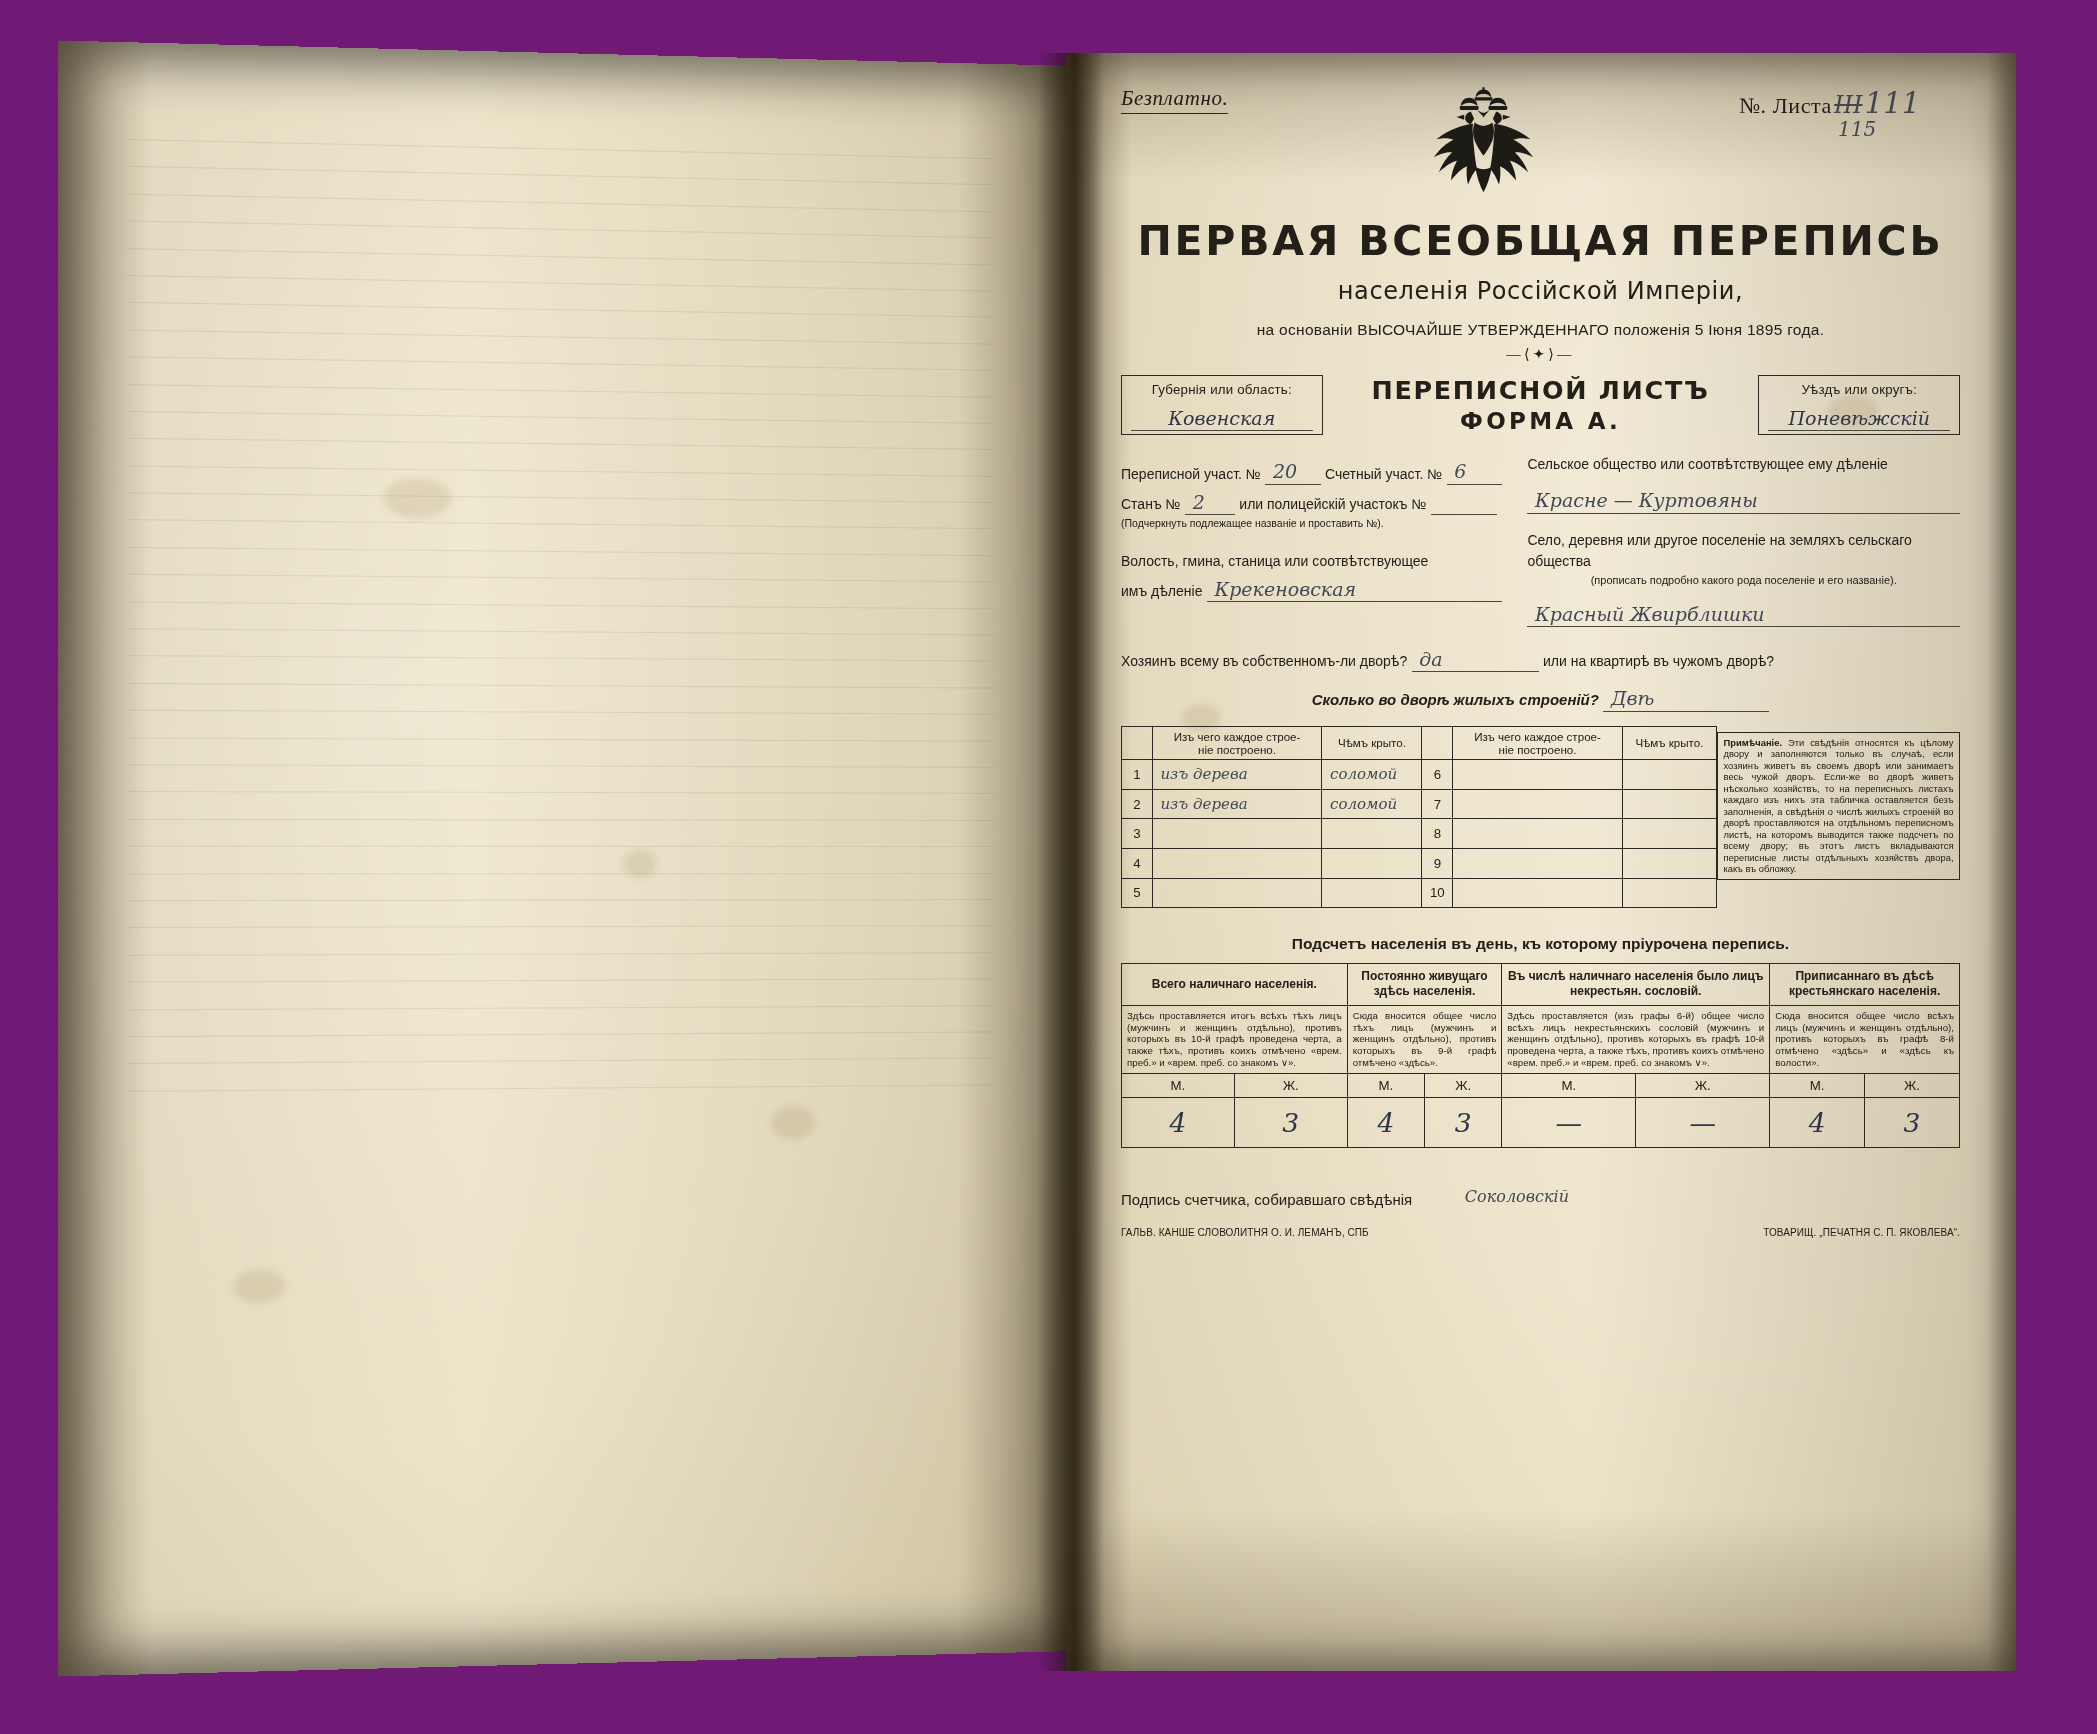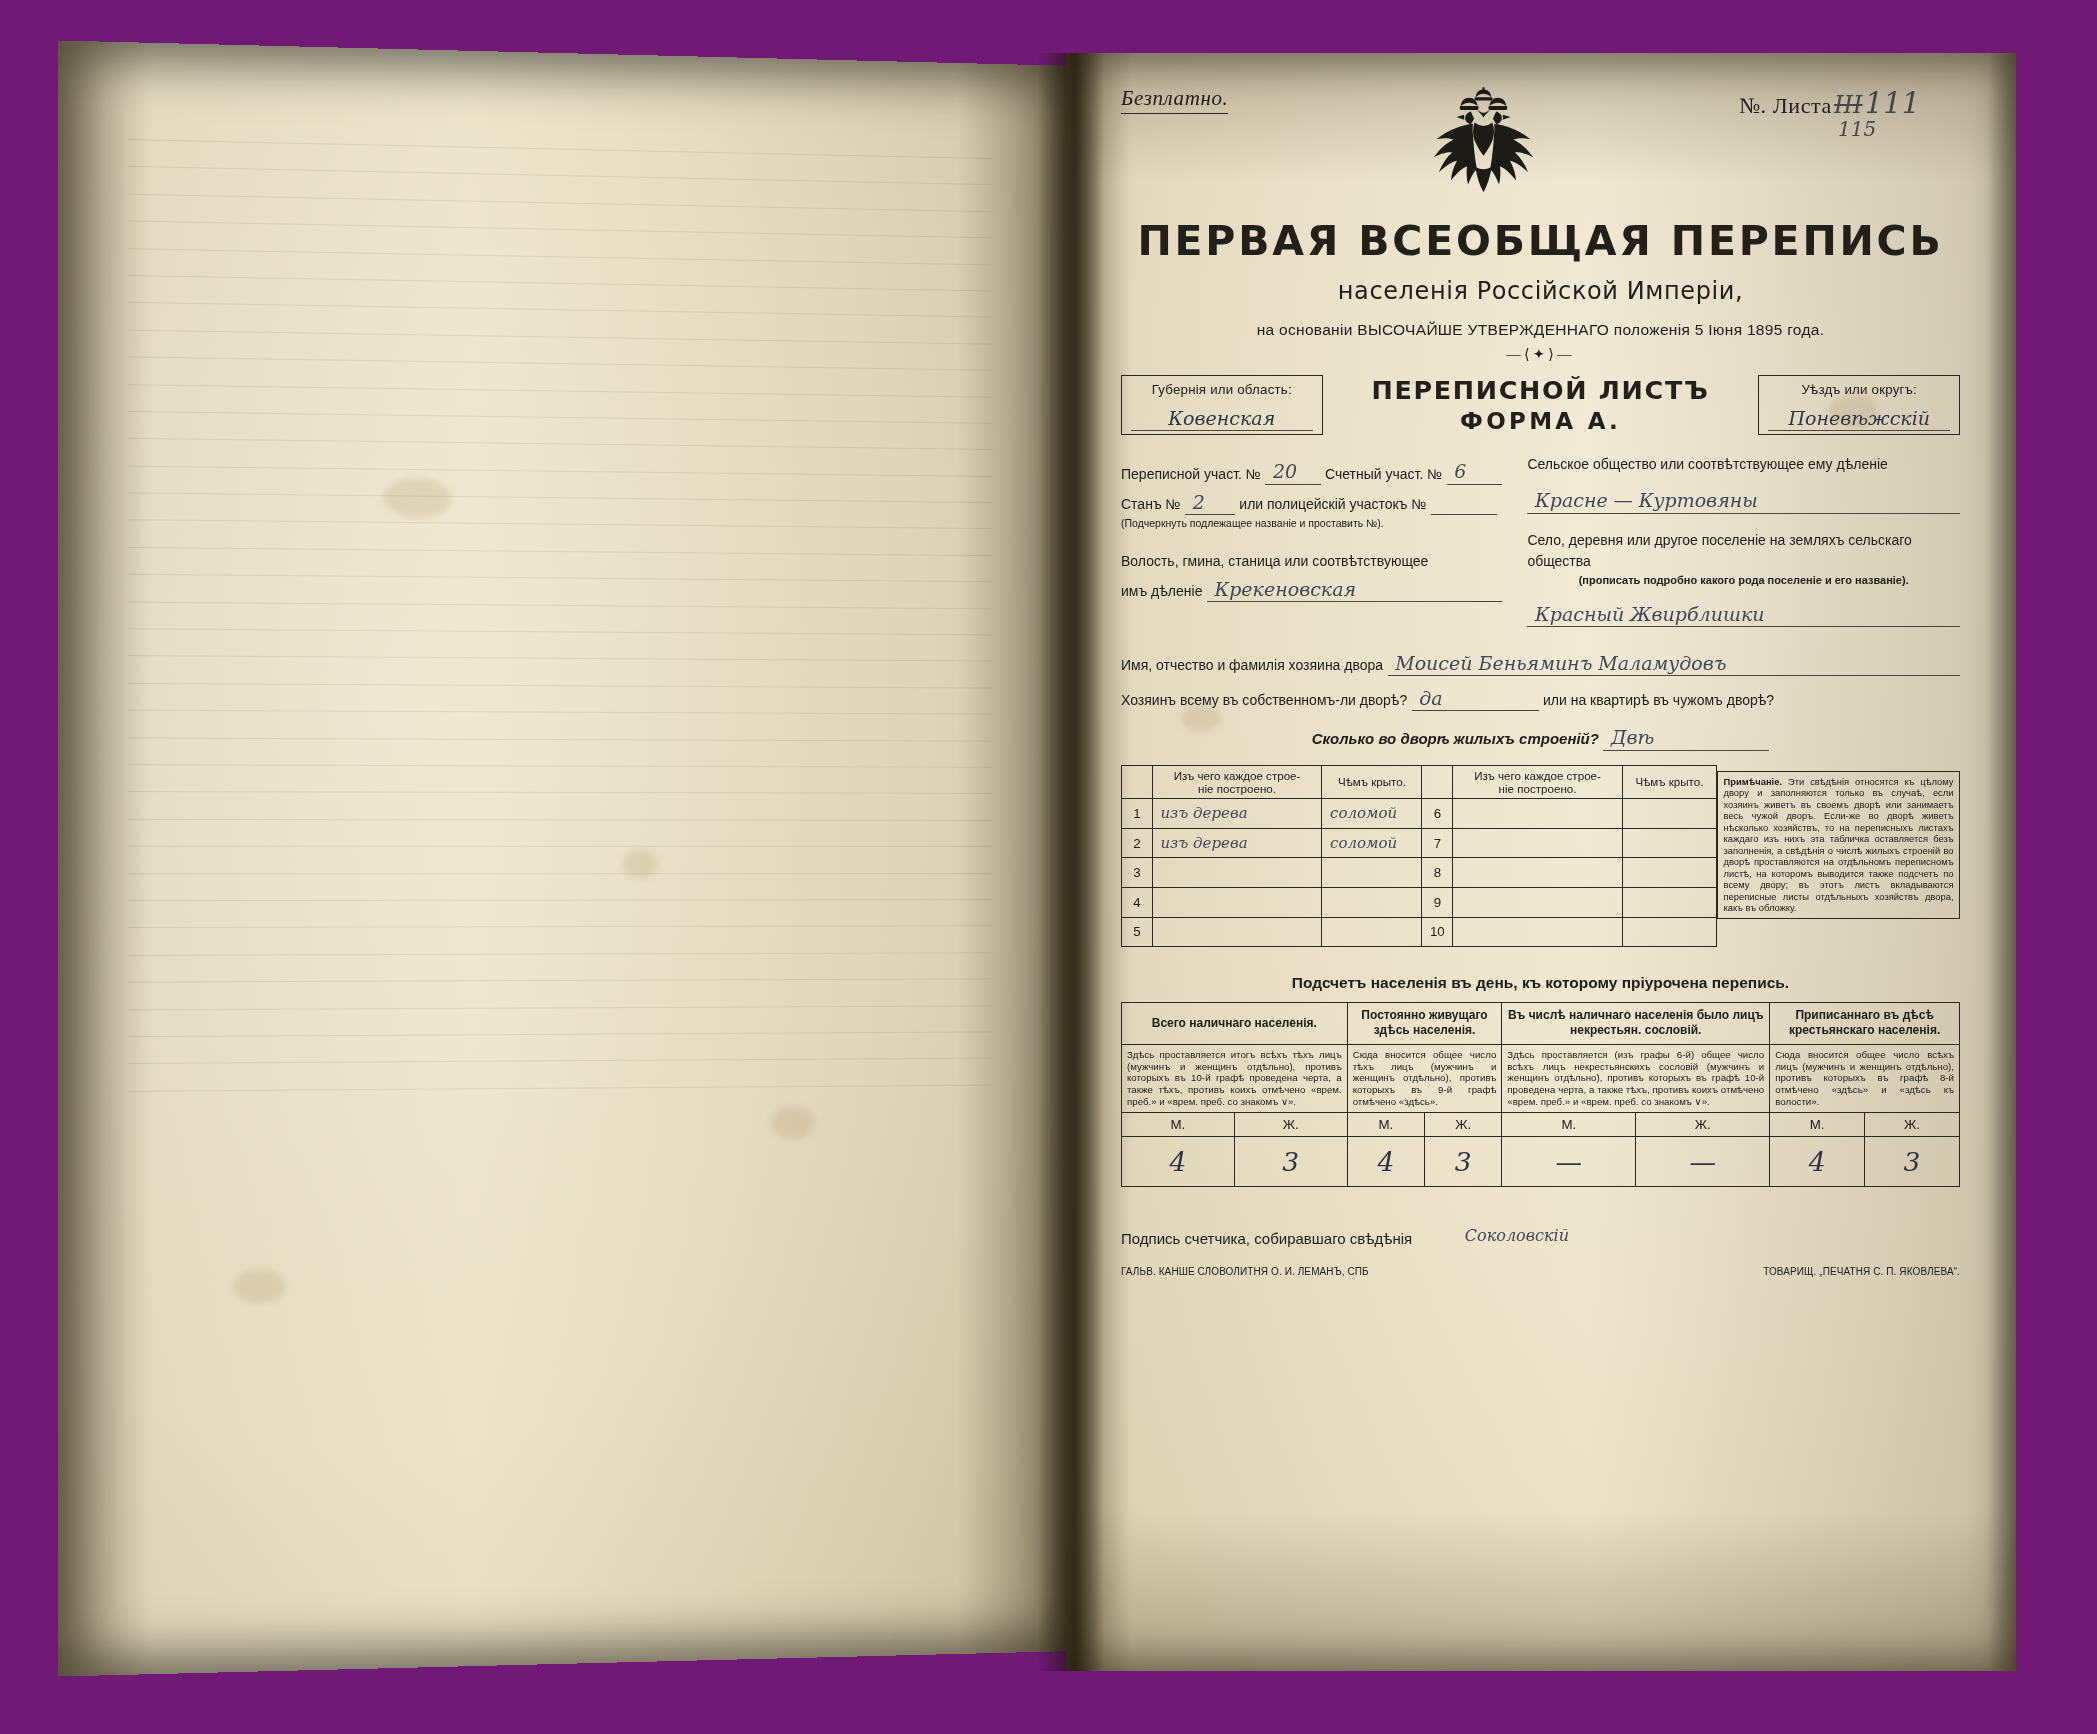--- a/index.html
+++ b/index.html
@@ -428,36 +428,30 @@
 
         <div class="col-r">
           <div class="ln">Сельское  общество  или  соотвѣтствующее  ему  дѣленіе</div>
           <div class="flexline">
             <span class="fillline" style="height:32px;">
               <span class="hw">Красне — Куртовяны</span>
             </span>
           </div>
 
           <div class="ln" style="margin-top:16.6px;">Село,  деревня  или  другое  поселеніе  на  земляхъ  сельскаго  общества</div>
-          <div class="ln" style="font-size:11px; text-align:center;font-weight:bold;">(прописать подробно какого рода поселеніе и его названіе).</div>
+          <div class="ln" style="font-size:11px; text-align:center;">(прописать подробно какого рода поселеніе и его названіе).</div>
           <div class="flexline">
             <span class="fillline" style="height:32px;">
               <span class="hw">Красный Жвирблишки</span>
             </span>
           </div>
         </div>
       </div>
 
       <div class="owner">
-        <div class="flexline">
-          <span class="ln">Имя, отчество и фамилія хозяина двора</span>
-          <span class="fillline" style="height:28px;">
-            <span class="hw">Моисей Беньяминъ Маламудовъ</span>
-          </span>
-        </div>
         <div class="flexline">
           <span class="ln">Хозяинъ всему въ собственномъ-ли дворѣ?</span>
           <span class="fillline" style="max-width:127px;">
             <span class="hw">да</span>
           </span>
           <span class="ln">или на квартирѣ въ чужомъ дворѣ?</span>
         </div>
       </div>
 
       <div class="flexline" style="justify-content:center; margin-top:14.4px;">

